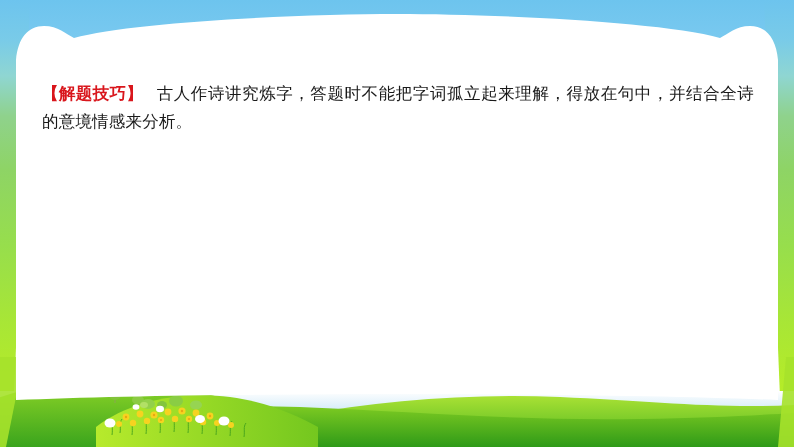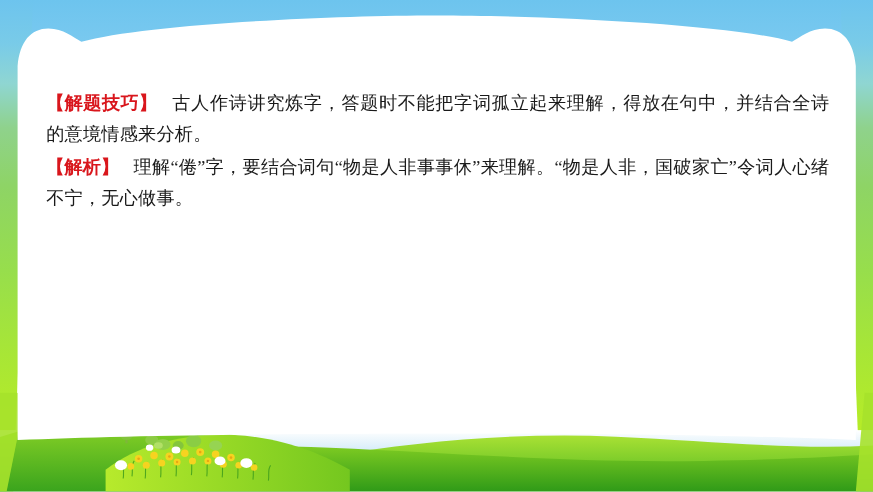--- a/index.html
+++ b/index.html
@@ -263,20 +263,17 @@
                Z" fill="#ffffff"></path>
     </svg>
   </div>
 
   <div class="content">
 
     <p class="para">
       <span class="tag">【解题技巧】</span><span class="gap"></span><span>古人作诗讲究炼字，答题时不能把字词孤立起来理解，得放在句中，并结合全诗的意境情感来分析。</span>
     </p>
 
-    <p class="para">
-      <span class="tag">【解析】</span><span class="gap"></span><span>理解“倦”字，要结合词句“物是人非事事休”来理解。“物是人非，国破家亡”令词人心绪不宁，无心做事。</span>
-    </p>
 
 
   </div>
 
 </div>
 
 </body></html>

